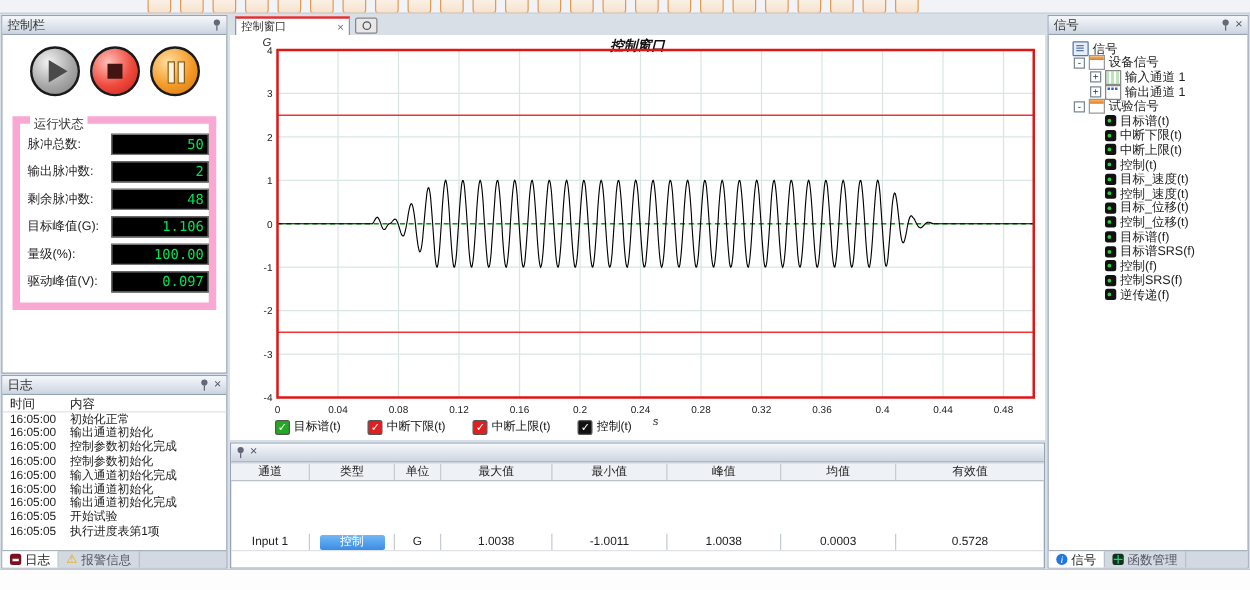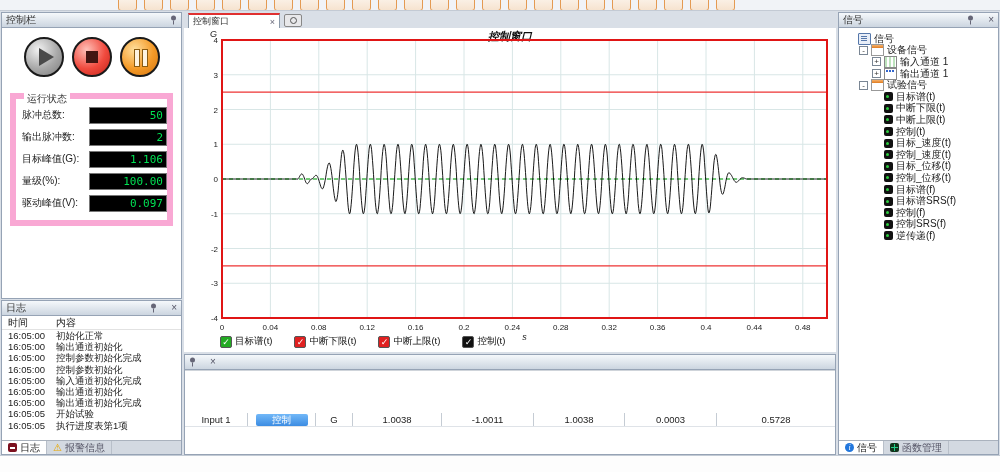--- a/index.html
+++ b/index.html
@@ -7,21 +7,21 @@
        background:#d9dfe7;font-family:"Liberation Sans","DejaVu Sans",sans-serif;
        font-size:11px;color:#222;}
   
   .toolbar{position:absolute;left:0;top:0;width:1000px;height:11px;background:#f1f3f7;
            border-bottom:1px solid #c3cad4;overflow:hidden;display:flex;gap:7px;padding-left:118px;box-sizing:border-box;}
   .tb-icon{flex:none;width:17px;height:22px;margin-top:-13px;border:1px solid #e49a52;
            border-radius:3px;background:linear-gradient(#ffffff,#f6e3cf);}
   
   .panel{position:absolute;background:#fff;border:1px solid #96a3b5;box-sizing:border-box;}
   .panel-header{height:14px;background:linear-gradient(#f5f8fb,#ccd5e0);border-bottom:1px solid #96a3b5;
-                display:flex;align-items:center;padding:0 4px;gap:14px;}
+                display:flex;align-items:center;padding:0 4px;gap:4px;}
   .ph-title{flex:1;font-size:10px;color:#333;}
   .ph-btn{font-size:10px;line-height:10px;color:#556;cursor:default;}
   
   .transport{display:flex;justify-content:center;gap:8px;margin-top:9px;}
   .btn-round{width:40px;height:40px;border-radius:50%;border:2px solid #1a1a1a;position:relative;box-sizing:border-box;}
   .btn-play{background:radial-gradient(circle at 35% 30%,#f2f2f2,#a8a8a8 55%,#7d7d7d);}
   .btn-play::after{content:"";position:absolute;left:13px;top:9px;border-left:15px solid #4a4a4a;
                    border-top:9px solid transparent;border-bottom:9px solid transparent;}
   .btn-stop{background:radial-gradient(circle at 35% 30%,#ffc0b8,#f04a3e 55%,#c22419);}
   .btn-stop::after{content:"";position:absolute;left:12px;top:12px;width:12px;height:12px;background:#431512;}
@@ -161,20 +161,24 @@
         <div class="field-row">
           <span class="flabel">脉冲总数:</span>
           <span class="led">50</span>
         </div>
 
         <div class="field-row">
           <span class="flabel">输出脉冲数:</span>
           <span class="led">2</span>
         </div>
 
+        <div class="field-row">
+          <span class="flabel">剩余脉冲数:</span>
+          <span class="led">48</span>
+        </div>
 
         <div class="field-row">
           <span class="flabel">目标峰值(G):</span>
           <span class="led">1.106</span>
         </div>
 
 
         <div class="field-row">
           <span class="flabel">量级(%):</span>
           <span class="led">100.00</span>
@@ -348,20 +352,30 @@
 
 <div class="panel" id="channel-panel">
   <div class="panel-header">
     <svg class="pin" viewBox="0 0 7 10">
         <circle cx="3.5" cy="3" r="2.5" fill="#667"></circle>
         <rect x="3" y="5.5" width="1" height="4" fill="#667"></rect>
       </svg>
     <span class="ph-btn">×</span>
   </div>
   <div class="ch-table">
+    <div class="ch-row hdr">
+      <span class="ch-cell c0">通道</span>
+      <span class="ch-cell c1">类型</span>
+      <span class="ch-cell c2">单位</span>
+      <span class="ch-cell c3">最大值</span>
+      <span class="ch-cell c4">最小值</span>
+      <span class="ch-cell c5">峰值</span>
+      <span class="ch-cell c6">均值</span>
+      <span class="ch-cell c7">有效值</span>
+    </div>
     <div class="ch-row data">
       <span class="ch-cell c0">Input 1</span>
       <span class="ch-cell c1"><span class="type-chip">控制</span></span>
       <span class="ch-cell c2">G</span>
       <span class="ch-cell c3">1.0038</span>
       <span class="ch-cell c4">-1.0011</span>
       <span class="ch-cell c5">1.0038</span>
       <span class="ch-cell c6">0.0003</span>
       <span class="ch-cell c7">0.5728</span>
     </div>

